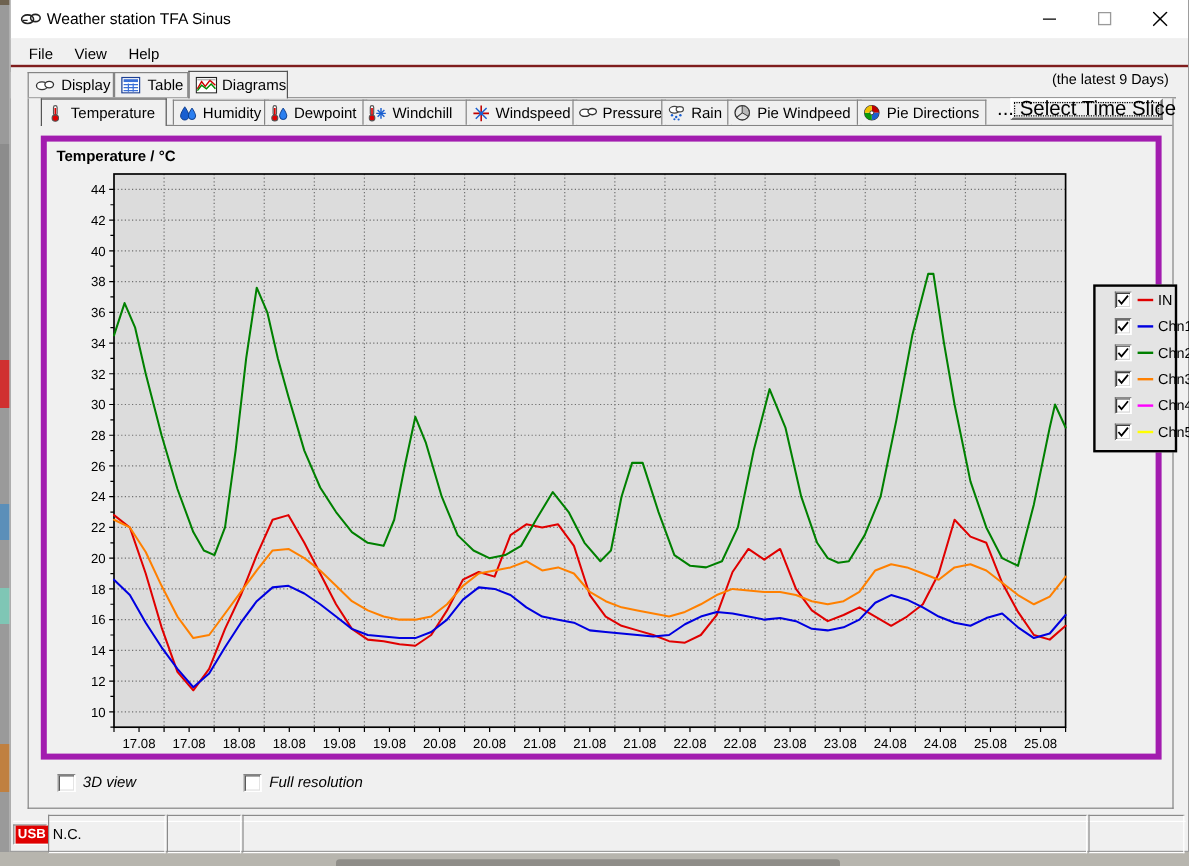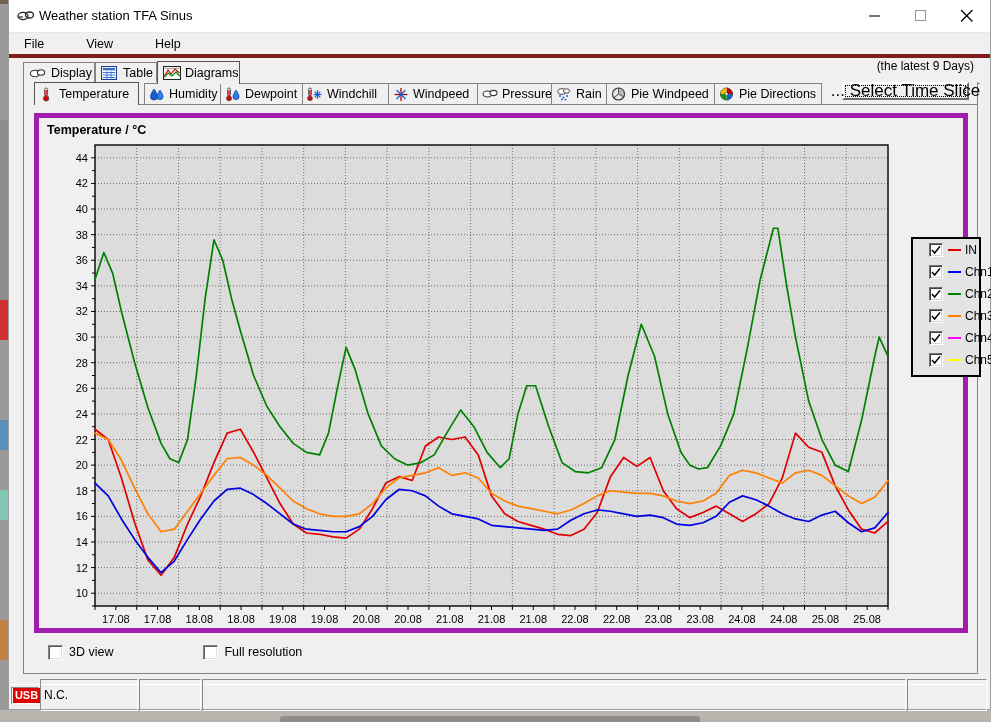--- a/index.html
+++ b/index.html
@@ -32,22 +32,22 @@
   #title-icon{position:absolute;left:8px;top:8px;width:18px;height:16px;}
   #title-text{position:absolute;left:30px;top:8px;font-size:13px;color:#000;
     font-family:"Liberation Sans",sans-serif;}
   .winbtn{position:absolute;top:0;width:46px;height:31px;cursor:default;}
   .winbtn svg{position:absolute;left:50%;top:50%;transform:translate(-50%,-50%);}
   #btn-min{right:92px;}
   #btn-max{right:46px;}
   #btn-close{right:0px;}
 
   
-  #menubar{height:21px;background:#f0f0f0;border-bottom:4px solid #7f1d1d;
-    padding-left:6px;display:flex;align-items:center;gap:24px;}
+  #menubar{height:21px;background:#f0f0f0;border-bottom:2px solid #7f1d1d;
+    padding-left:6px;display:flex;align-items:flex-end;}
   .menu-item{padding:2px 9px;font-size:12.5px;color:#000;cursor:default;
     font-family:"Liberation Sans",sans-serif;}
 
   
   #outer-tabs{position:relative;height:22px;background:#f0f0f0;margin-top:4px;
     padding-left:14px;}
   .otab{position:absolute;top:0;height:21px;box-sizing:border-box;
     background:#f0f0f0;border:1px solid #848484;border-bottom:none;
     display:flex;align-items:center;padding:0 8px 0 5px;font-size:12.5px;cursor:default;}
   .otab.sel{background:#f0f0f0;border-color:#555;z-index:3;height:23px;top:-1px;}
@@ -93,21 +93,21 @@
   .leg-cb{width:12px;height:12px;background:#fff;border:1px solid;
     border-color:#707070 #fff #fff #707070;box-shadow:inset 1px 1px 0 #404040, inset -1px -1px 0 #d4d4d4;
     position:relative;flex:0 0 auto;}
   .leg-cb svg{position:absolute;left:1px;top:1px;}
   .leg-line{width:13px;height:2px;margin:0 4px 0 5px;flex:0 0 auto;}
   .leg-lab{font-size:12px;color:#000;}
 
   
   #bottom-row{position:absolute;left:10px;top:558px;width:934px;height:24px;
     display:flex;align-items:center;}
-  .chk-wrap{display:flex;align-items:center;cursor:default;}
+  .chk-wrap{display:flex;align-items:center;cursor:default;font-style:italic;}
   .chk-box{width:13px;height:13px;background:#fff;border:1px solid;
     border-color:#848484 #fff #fff #848484;
     box-shadow:inset 1px 1px 0 #5a5a5a, inset -1px -1px 0 #dedede;flex:0 0 auto;}
   .chk-lab{font-size:12.5px;margin-left:6px;}
 
   
   #statusbar{position:absolute;left:2px;bottom:4px;width:977px;height:20px;
     border-top:1px solid #fff;background:#f0f0f0;display:flex;align-items:center;}
   .sb-cell{height:17px;box-sizing:border-box;
     border:1px solid;border-color:#8a8a8a #fff #fff #8a8a8a;
@@ -270,21 +270,21 @@
               <line x1="8" y1="1" x2="8" y2="14"></line>
               <line x1="1.5" y1="7.5" x2="14.5" y2="7.5"></line>
             </g>
             <g stroke="#1a5fd0" stroke-width="1.2">
               <line x1="3.5" y1="3" x2="12.5" y2="12"></line>
               <line x1="12.5" y1="3" x2="3.5" y2="12"></line>
             </g>
             <circle cx="8" cy="7.5" r="1.6" fill="#1a5fd0"></circle>
           </svg>
         </span>
-        <span>Windpeed</span>
+        <span>Windspeed</span>
       </div>
 
       <div class="itab" style="left:453px;width:78px;">
         <span class="tico">
           <svg width="17" height="13" viewBox="0 0 17 13">
             <ellipse cx="5.5" cy="7" rx="4.4" ry="3" fill="#fff" stroke="#333" stroke-width="1.1"></ellipse>
             <ellipse cx="11.5" cy="6" rx="3.5" ry="2.6" fill="#fff" stroke="#333" stroke-width="1.1"></ellipse>
           </svg>
         </span>
         <span>Pressure</span>

